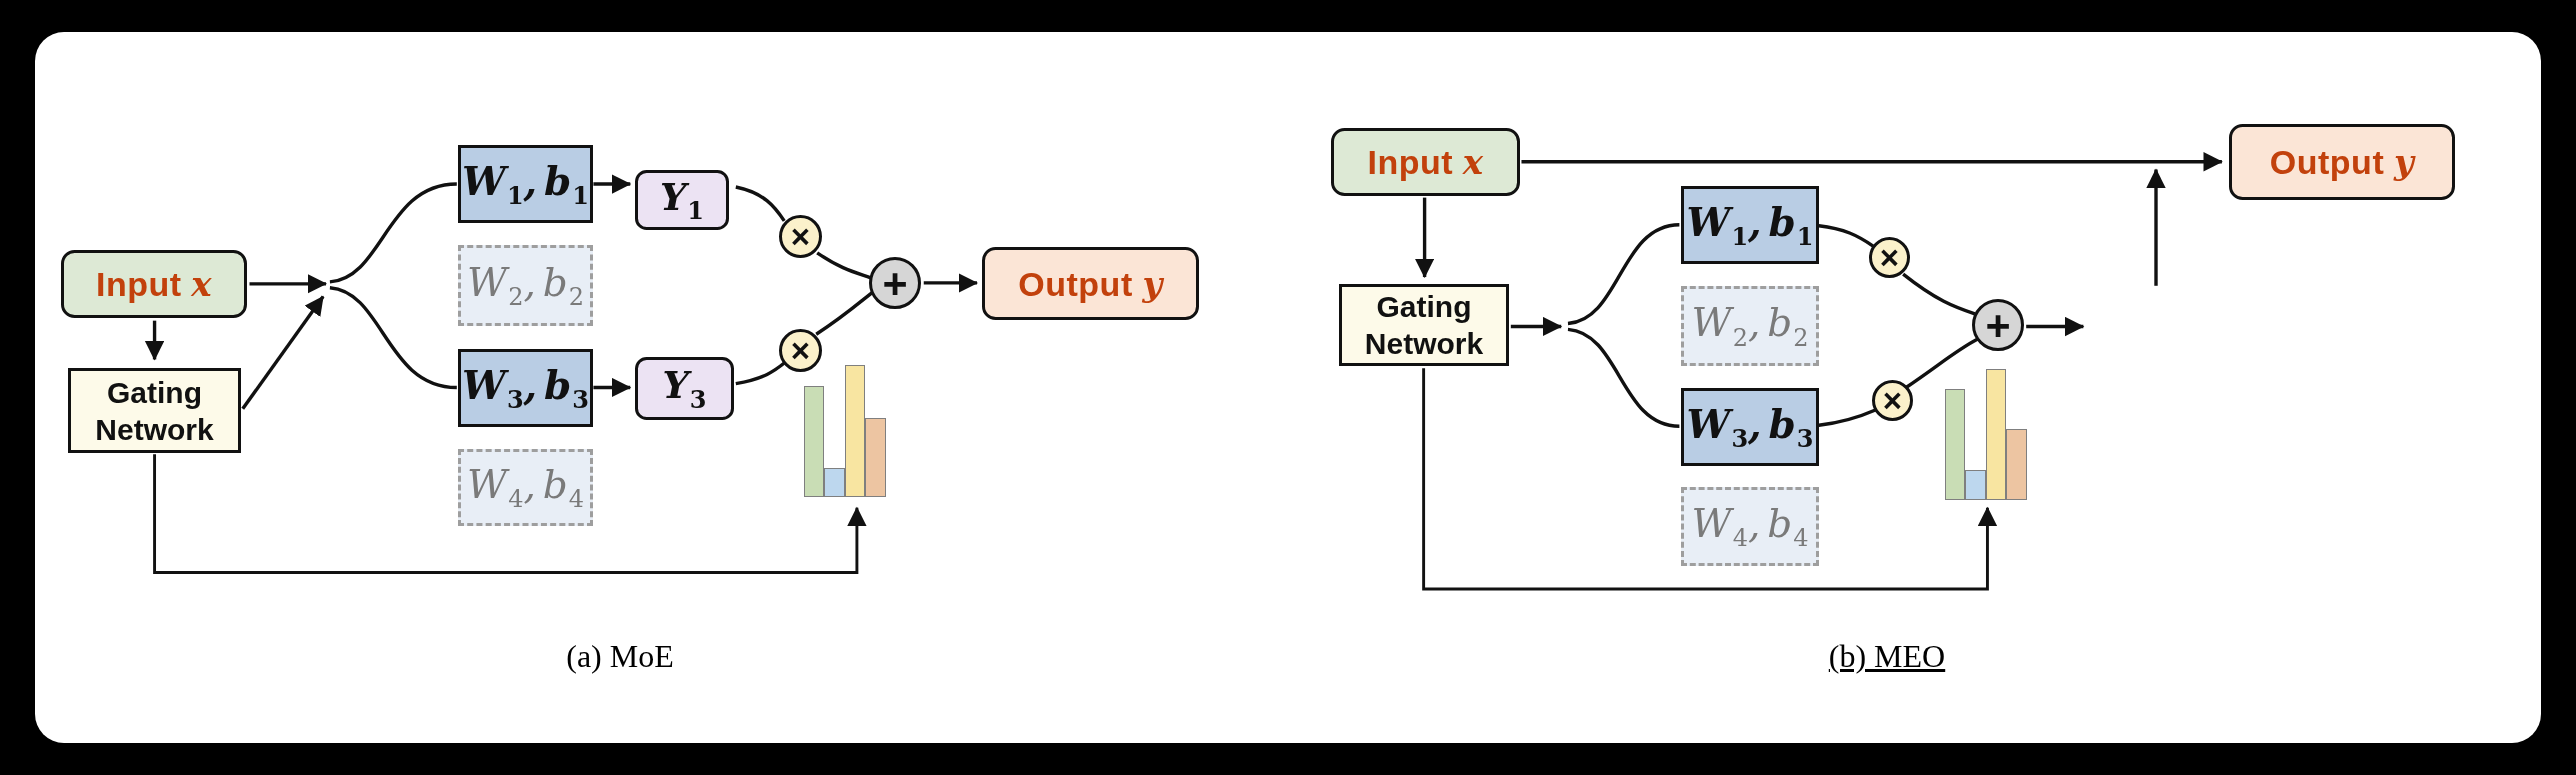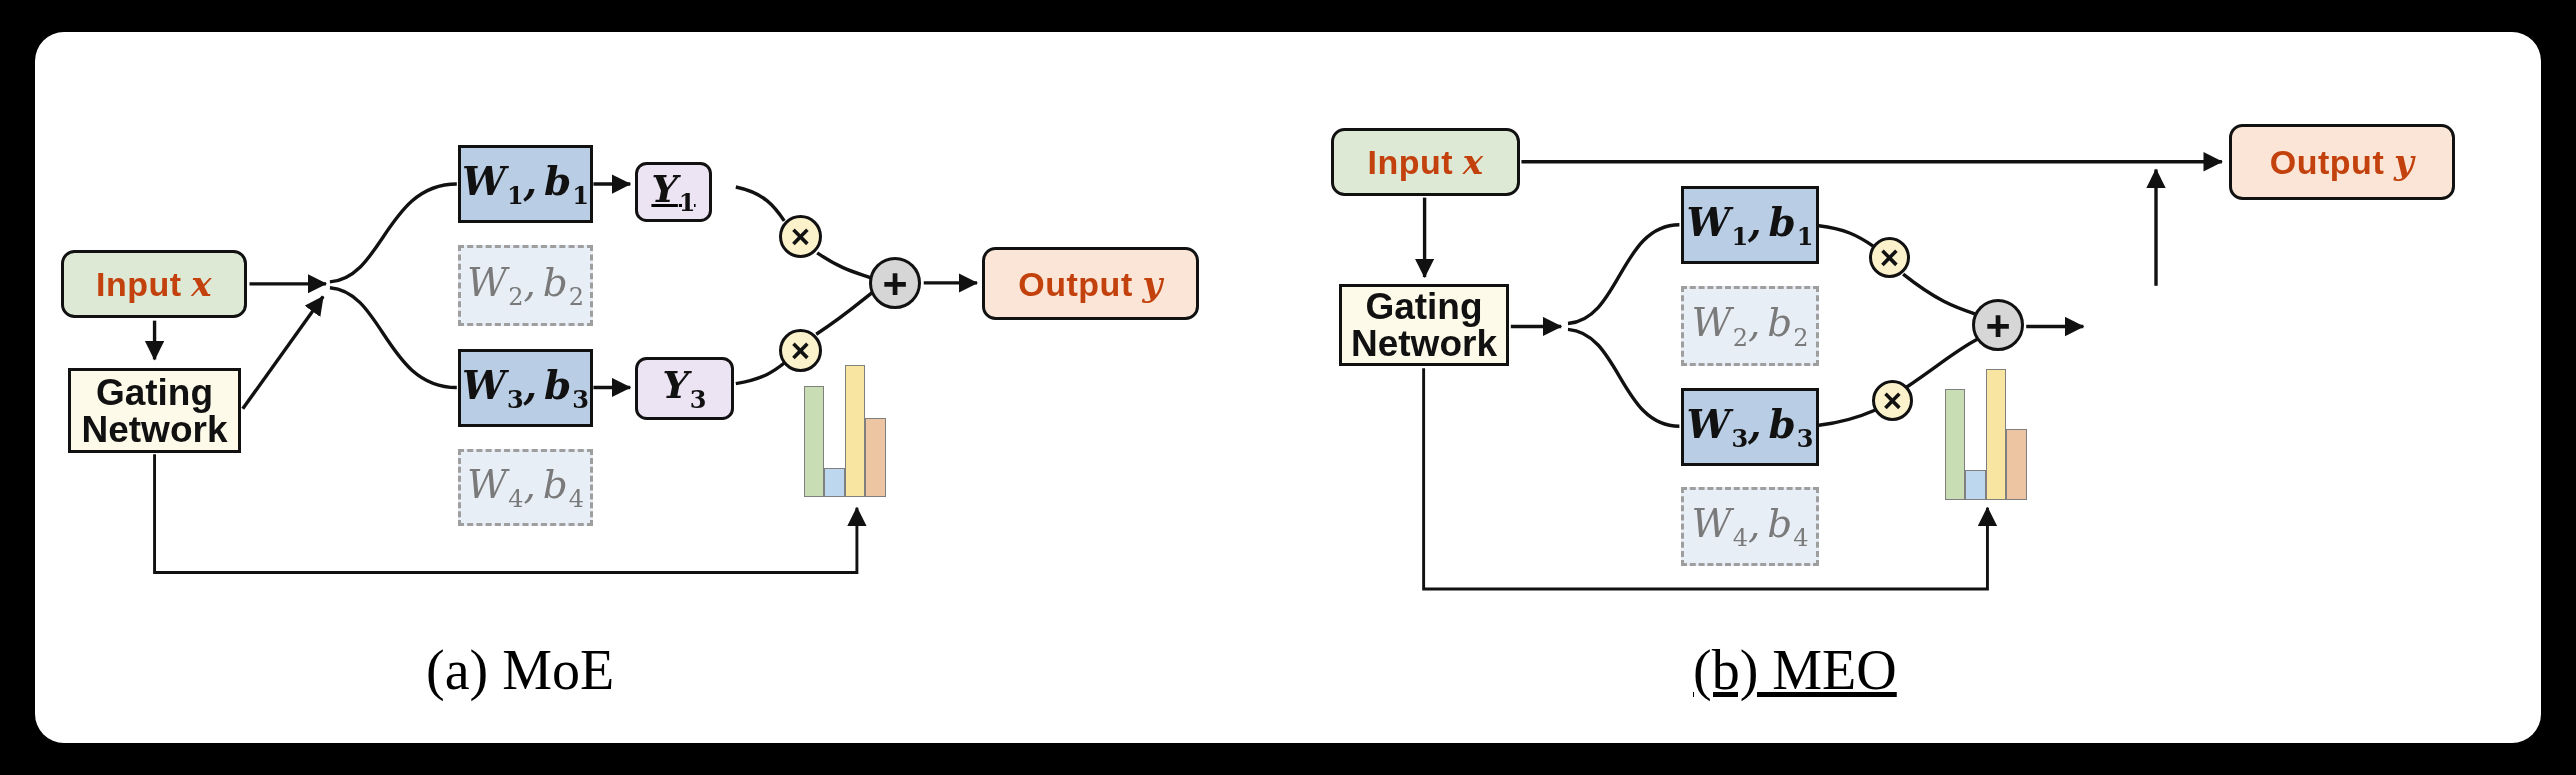--- a/index.html
+++ b/index.html
@@ -13,36 +13,36 @@
   .green{background:#dde9d5;}
   .ivory{background:#fdfae9;}
   .blue{background:#b9cde4;}
   .peach{background:#fbe5d6;}
   .lavender{background:#ece3f3;}
   .lavender2{background:#e7def2;}
   .dashedbox{border:3.9px dashed #9e9e9e;background:#e8eef6;}
 
   .boxlabel{font-weight:700;color:#c2410c;font-size:34px;letter-spacing:0.5px;white-space:nowrap;}
   .mathx{font-family:"DejaVu Serif",serif;font-style:italic;font-weight:600;margin-left:9.7px;}
-  .gatelabel{font-weight:700;color:#111;font-size:37px;text-align:center;line-height:37px;}
+  .gatelabel{font-weight:700;color:#111;font-size:30px;text-align:center;line-height:37px;}
 
   .mexp{font-family:"DejaVu Serif",serif;font-style:italic;font-weight:700;color:#111;font-size:39px;white-space:nowrap;}
   .mexp sub{font-size:24px;font-style:normal;font-family:"DejaVu Serif",serif;vertical-align:-9.7px;margin-left:1px;}
   .mexp .sep{margin-right:6.8px;}
   .inactive .mexp{color:#7a7a7a;font-weight:500;}
 
   .ybox .mexp{font-size:37px;}
   .op-circle{position:absolute;box-sizing:border-box;border:3.9px solid #111;border-radius:50%;display:flex;align-items:center;justify-content:center;color:#111;}
   .times{background:#fbf1cb;font-size:33px;font-weight:700;}
   .plus{background:#d6d6d6;font-size:43px;font-weight:600;}
 
   .barchart{position:absolute;display:flex;align-items:flex-end;}
   .bar{width:20.4px;box-sizing:border-box;border:1.9px solid #7f7f7f;}
 
-  .caption{position:absolute;width:388px;text-align:left;font-family:"Liberation Serif",serif;font-size:56px;color:#000;}
+  .caption{position:absolute;width:388px;text-align:center;font-family:"Liberation Serif",serif;font-size:32px;color:#000;}
 </style>
 </head>
 <body>
 
 <div id="stage">
   <div class="panel"></div>
 
   <svg class="wires" viewBox="0 0 2658 800">
     <defs>
       <marker id="ah" markerUnits="userSpaceOnUse" markerWidth="24" markerHeight="24" refX="19" refY="10" orient="auto">
@@ -97,21 +97,21 @@
   <div class="box dashedbox inactive" style="left:458px;top:245px;width:135px;height:81px;">
     <span class="mexp"><span>W</span><sub>2</sub><span class="sep">,</span><span>b</span><sub>2</sub></span>
   </div>
   <div class="box blue" style="left:458px;top:349px;width:135px;height:78px;">
     <span class="mexp"><span>W</span><sub>3</sub><span class="sep">,</span><span>b</span><sub>3</sub></span>
   </div>
   <div class="box dashedbox inactive" style="left:458px;top:449px;width:135px;height:77px;">
     <span class="mexp"><span>W</span><sub>4</sub><span class="sep">,</span><span>b</span><sub>4</sub></span>
   </div>
 
-  <div class="box rounded lavender ybox" style="left:635px;top:162px;width:77px;height:60px;border-radius:11.6px;text-decoration:underline;">
+  <div class="box rounded lavender ybox" style="left:635px;top:170px;width:94px;height:60px;border-radius:11.6px;">
     <span class="mexp"><span>Y</span><sub>1</sub></span>
   </div>
   <div class="box rounded lavender ybox" style="left:635px;top:357px;width:99px;height:63px;border-radius:11.6px;">
     <span class="mexp"><span>Y</span><sub>3</sub></span>
   </div>
 
   <div class="op-circle times" style="left:779px;top:215px;width:43px;height:43px;">
       <span>×</span>
     </div>
   <div class="op-circle times" style="left:779px;top:329px;width:43px;height:43px;">

